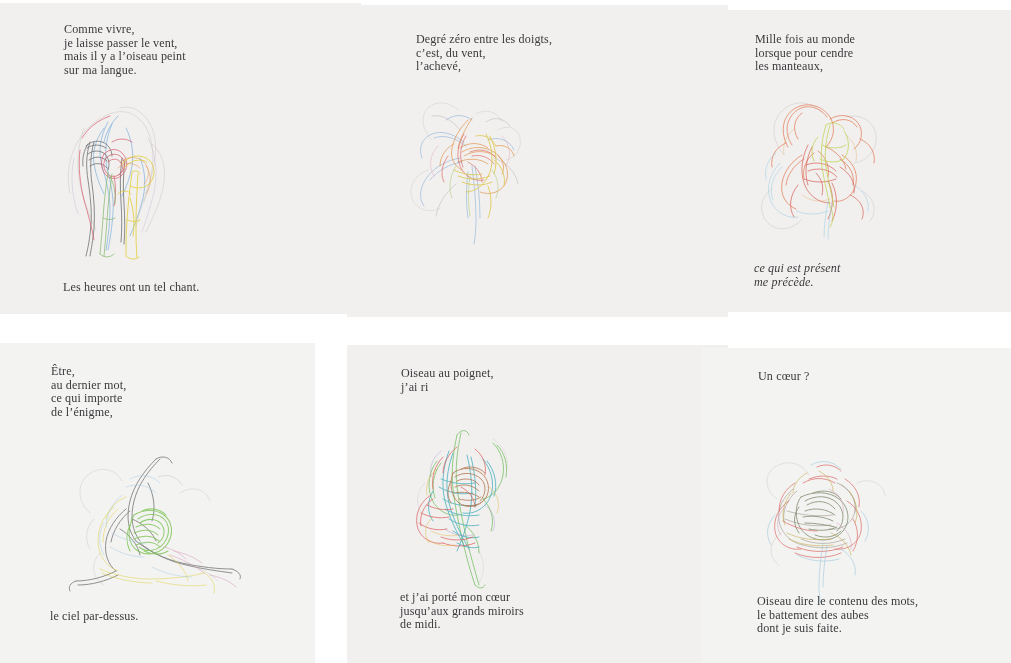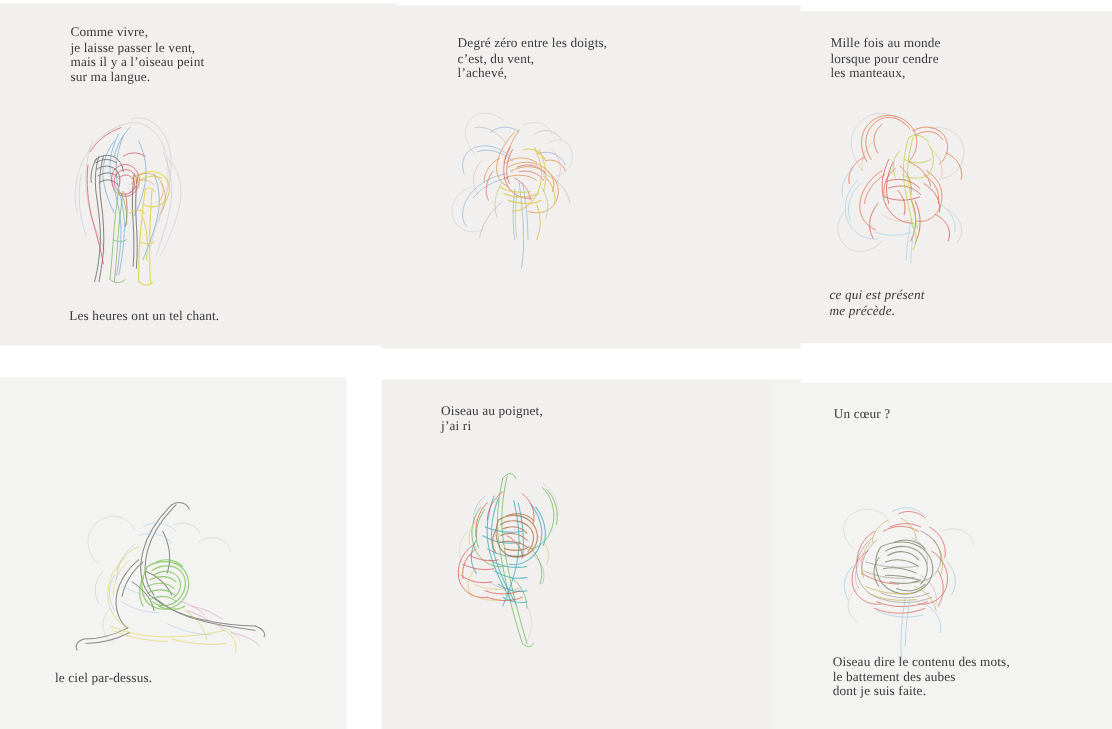--- a/index.html
+++ b/index.html
@@ -301,20 +301,24 @@
             <path d="M60 100 C68 106 78 108 88 104"></path>
           </g>
         </g>
       </svg>
     </div>
     <div class="poem bottom">ce qui est présent
 me précède.</div>
   </div>
 
   <div class="panel light" id="p4">
+    <div class="poem top">Être,
+au dernier mot,
+ce qui importe
+de l’énigme,</div>
     <div class="art-wrap">
       <svg width="200" height="185" viewBox="0 0 200 185" aria-hidden="true">
         <g fill="none" stroke-linecap="round" stroke-linejoin="round" opacity="0.9">
           <g stroke="#c3c0bb" stroke-width="0.6" opacity="0.7">
             <path d="M30 90 C18 80 16 62 28 52 C40 42 56 46 62 58"></path>
             <path d="M120 70 C132 62 146 66 150 78"></path>
             <path d="M40 130 C30 140 32 156 44 162"></path>
           </g>
           <g stroke="#6b6b6d" stroke-width="0.95" opacity="0.85">
             <path d="M96 36 C84 48 74 62 70 78 C66 94 68 108 76 118"></path>
@@ -451,20 +455,23 @@
             <path d="M44 56 C36 62 32 72 34 82"></path>
           </g>
           <g stroke="#c0bcb6" stroke-width="0.55" opacity="0.6">
             <path d="M96 44 C106 50 112 62 110 74"></path>
             <path d="M28 88 C20 96 18 108 24 118"></path>
             <path d="M82 156 C88 166 88 178 82 188"></path>
           </g>
         </g>
       </svg>
     </div>
+    <div class="poem bottom">et j’ai porté mon cœur
+jusqu’aux grands miroirs
+de midi.</div>
   </div>
 
   <div class="panel light" id="p6">
     <div class="poem top">Un cœur ?</div>
     <div class="art-wrap">
       <svg width="180" height="180" viewBox="0 0 180 180" aria-hidden="true">
         <g fill="none" stroke-linecap="round" stroke-linejoin="round" opacity="0.9">
           <g stroke="#c2bfb9" stroke-width="0.6" opacity="0.7">
             <path d="M40 76 C28 68 26 52 38 44 C50 36 66 40 72 52"></path>
             <path d="M120 60 C132 54 146 60 148 72"></path>

